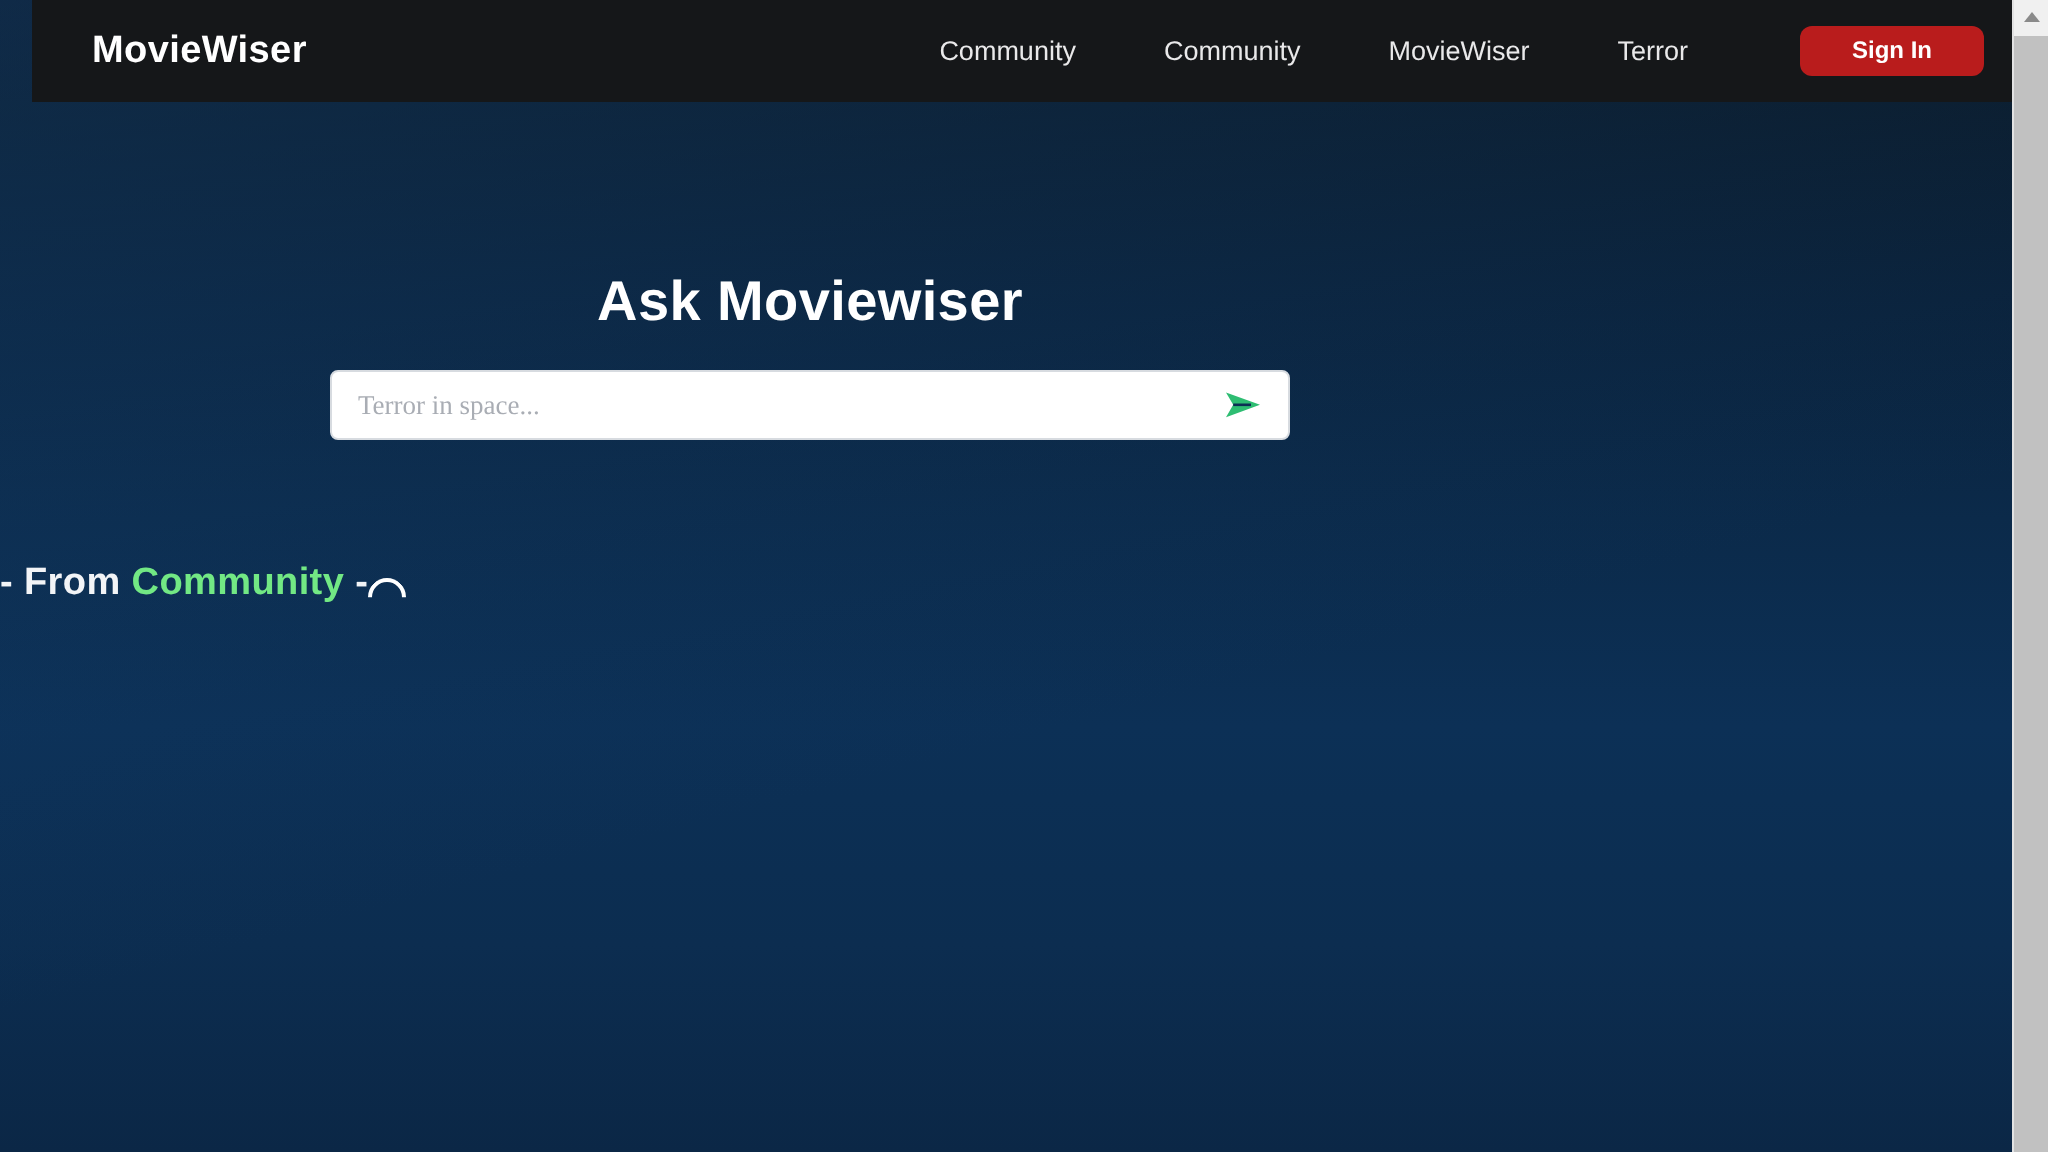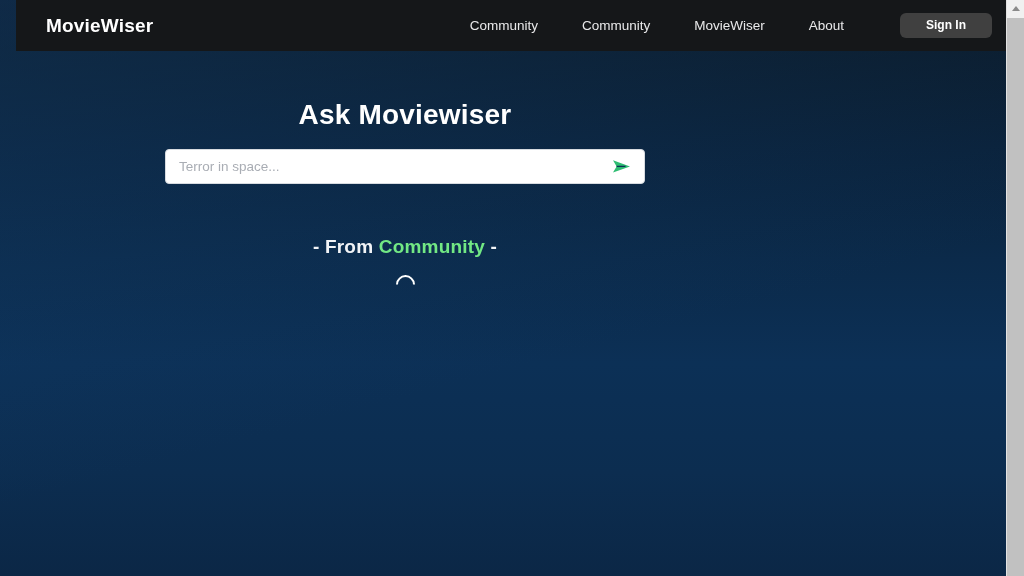--- a/index.html
+++ b/index.html
@@ -69,38 +69,38 @@
   }
   .nav-link {
     color:#e9e9ea;
     font-size:13.5px;
     text-decoration:none;
     padding:6px 22px;
     white-space:nowrap;
   }
   .signin-btn {
     margin-left:34px;
-    background:#404040;
+    background:#b91c1c;
     color:#ffffff;
     font-size:12px;
     font-weight:bold;
     border:none;
     border-radius:6px;
     padding:0 26px;
     height:25px;
     line-height:25px;
     cursor:pointer;
     white-space:nowrap;
     font-family:"Liberation Sans", sans-serif;
   }
 
   
   .hero {
     position:absolute;
-    top:33px; left:0;
+    top:69px; left:0;
     width:810px;
     display:flex;
     flex-direction:column;
     align-items:center;
   }
   .hero-title {
     margin-top:66px;
     color:#ffffff;
     font-size:28px;
     font-weight:bold;
@@ -115,41 +115,40 @@
   }
   .search-input {
     width:100%;
     height:35px;
     border:1px solid #d7dbe0;
     border-radius:4px;
     background:#ffffff;
     padding:0 46px 0 13px;
     font-size:13.5px;
     color:#701a75;
-    font-family:Liberation Sans, sans-serif;
+    font-family:Liberation Serif, serif;
     outline:none;
   }
   .search-input::placeholder { color:#a9adb4; }
   .send-btn {
     position:absolute;
     right:6px; top:0;
     height:35px; width:36px;
     background:transparent;
     border:none;
     cursor:pointer;
     display:flex; align-items:center; justify-content:center;
     padding:0;
   }
   .send-btn svg { display:block; }
 
   
   .community {
     margin-top:52px;
     display:flex;
-    flex-direction:column;
     align-items:center;
     width:100%;
   }
   .community-heading {
     font-size:19px;
     font-weight:bold;
     color:#f2f4f7;
     text-align:center;
     letter-spacing:0.2px;
     white-space:nowrap;
@@ -212,21 +211,21 @@
 
   <div class="page">
 
     <div class="header">
       <div class="logo">MovieWiser</div>
 
       <nav class="nav">
         <a class="nav-link" href="#">Community</a>
         <a class="nav-link" href="#">Community</a>
         <a class="nav-link" href="#">MovieWiser</a>
-        <a class="nav-link" href="#">About</a>
+        <a class="nav-link" href="#">Terror</a>
         <button class="signin-btn">Sign In</button>
       </nav>
     </div>
 
     <div class="hero">
 
       <h1 class="hero-title">Ask Moviewiser</h1>
 
       <div class="search-wrap">
         <input class="search-input" type="text" placeholder="Terror in space..." style="">

